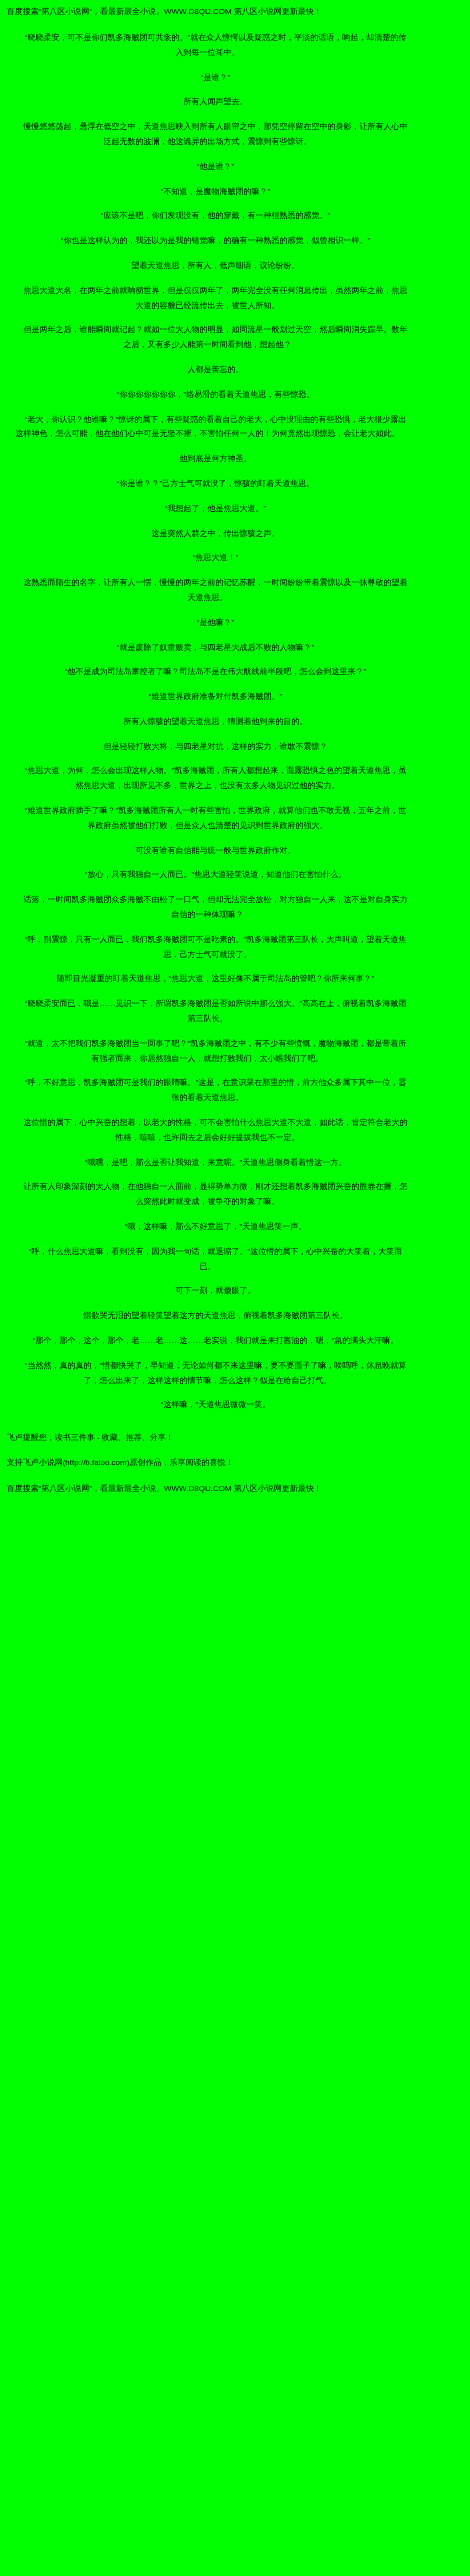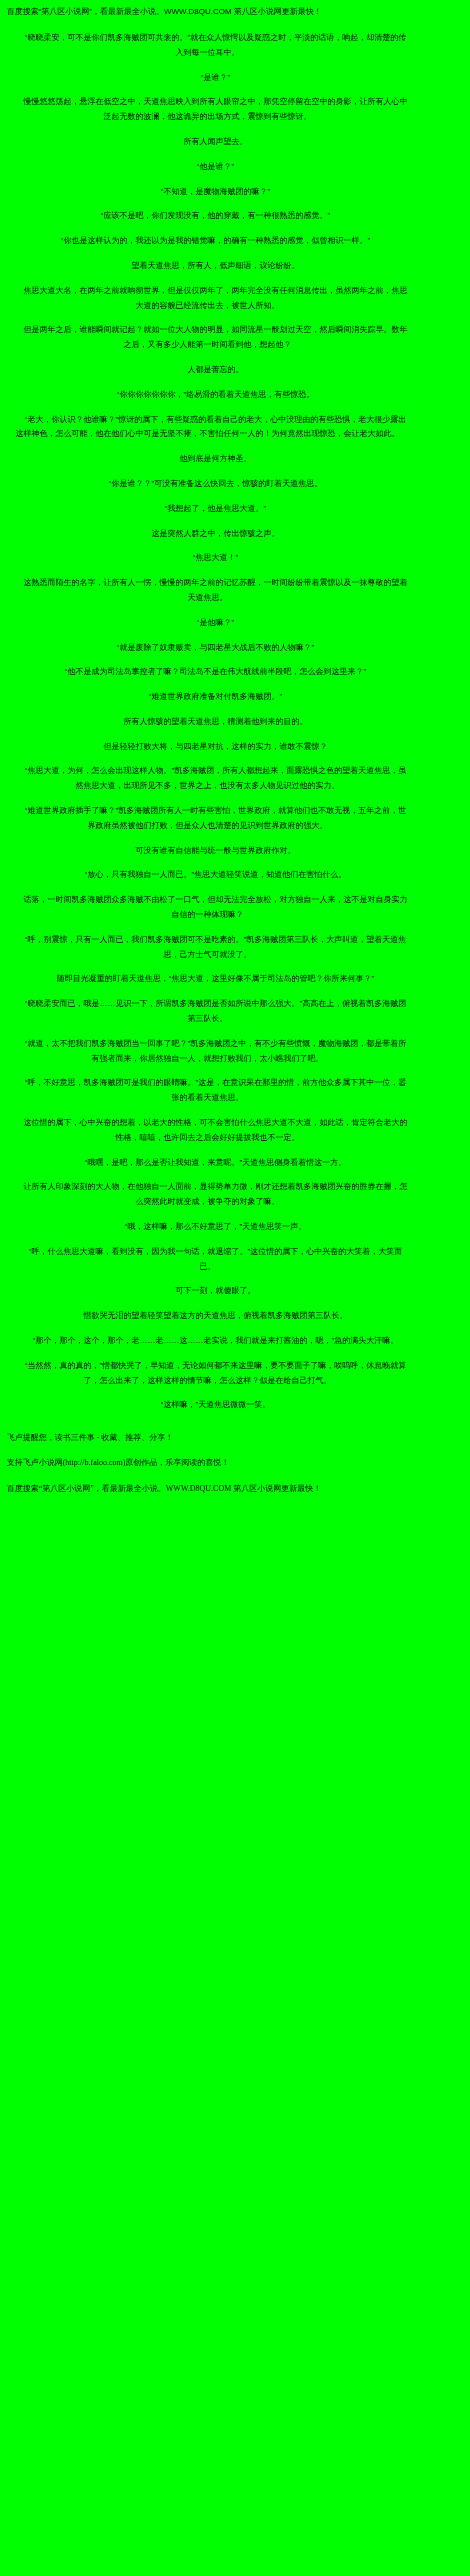--- a/index.html
+++ b/index.html
@@ -26,47 +26,46 @@
     margin: 0 0 10px 0;
     text-indent: 2em;
     word-break: break-all;
     text-align: center;
   }
   .footer-block { margin-top: 17.5px; }
   .footer-line {
     margin: 0 0 10.8px 0;
     text-indent: 0;
     word-break: break-all;
-    font-family: Liberation Serif, serif;
   }
 </style>
 </head>
 <body style="background: rgb(0, 255, 0); color: rgb(0, 0, 0);">
 
 <div class="page">
 
   <p class="meta">百度搜索“第八区小说网”，看最新最全小说。WWW.D8QU.COM  第八区小说网更新最快！</p>
 
   <div>
       <p class="para">“晓晓柔安，可不是你们凯多海贼团可共衾的。”就在众人惊愕以及疑惑之时，平淡的话语，响起，却清楚的传入到每一位耳中。</p>
       <p class="para">“是谁？”</p>
+      <p class="para">所有人闻声望去。</p>
       <p class="para">慢慢悠悠荡起，悬浮在低空之中，天道焦思映入到所有人眼帘之中，那凭空停留在空中的身影，让所有人心中泛起无数的波澜，他这诡异的出场方式，震惊到有些惊讶。</p>
-      <p class="para">所有人闻声望去。</p>
       <p class="para">“他是谁？”</p>
       <p class="para">“不知道，是魔物海贼团的嘛？”</p>
       <p class="para">“应该不是吧，你们发现没有，他的穿戴，有一种很熟悉的感觉。”</p>
       <p class="para">“你也是这样认为的，我还以为是我的错觉嘛，的确有一种熟悉的感觉，似曾相识一样。”</p>
       <p class="para">望着天道焦思，所有人，低声细语，议论纷纷。</p>
       <p class="para">焦思大道大名，在两年之前就响彻世界，但是仅仅两年了，两年完全没有任何消息传出，虽然两年之前，焦思大道的容貌已经流传出去，被世人所知。</p>
       <p class="para">但是两年之后，谁能瞬间就记起？就如一位大人物的明显，如同流星一般划过天空，然后瞬间消失踪早。数年之后，又有多少人能第一时间看到他，想起他？</p>
       <p class="para">人都是善忘的。</p>
       <p class="para">“你你你你你你你，”络易滑的看着天道焦思，有些惊恐。</p>
       <p class="para">“老大，你认识？他谁嘛？”惊讶的属下，有些疑惑的看着自己的老大，心中没理由的有些恐惧，老大很少露出这样神色，怎么可能，他在他们心中可是无坚不摧，不害怕任何一人的！为何竟然出现惊恐，会让老大如此。</p>
       <p class="para">他到底是何方神圣。</p>
-      <p class="para">“你是谁？？”可没有准备这么快回去，惊骇的盯着天道焦思。</p>
+      <p class="para">“你是谁？？”己方士气可就没了，惊骇的盯着天道焦思。</p>
       <p class="para">“我想起了，他是焦思大道。”</p>
       <p class="para">这是突然人群之中，传出惊骇之声。</p>
       <p class="para">“焦思大道！”</p>
       <p class="para">这熟悉而陌生的名字，让所有人一愣，慢慢的两年之前的记忆苏醒，一时间纷纷带着震惊以及一抹尊敬的望着天道焦思。</p>
       <p class="para">“是他嘛？”</p>
       <p class="para">“就是废除了奴隶贩卖，与四老星大战后不败的人物嘛？”</p>
       <p class="para">“他不是成为司法岛掌控者了嘛？司法岛不是在伟大航线前半段吧，怎么会到这里来？”</p>
       <p class="para">“难道世界政府准备对付凯多海贼团。”</p>
       <p class="para">所有人惊骇的望着天道焦思，猜测着他到来的目的。</p>
       <p class="para">但是轻轻打败大将，与四老星对抗，这样的实力，谁敢不震惊？</p>

